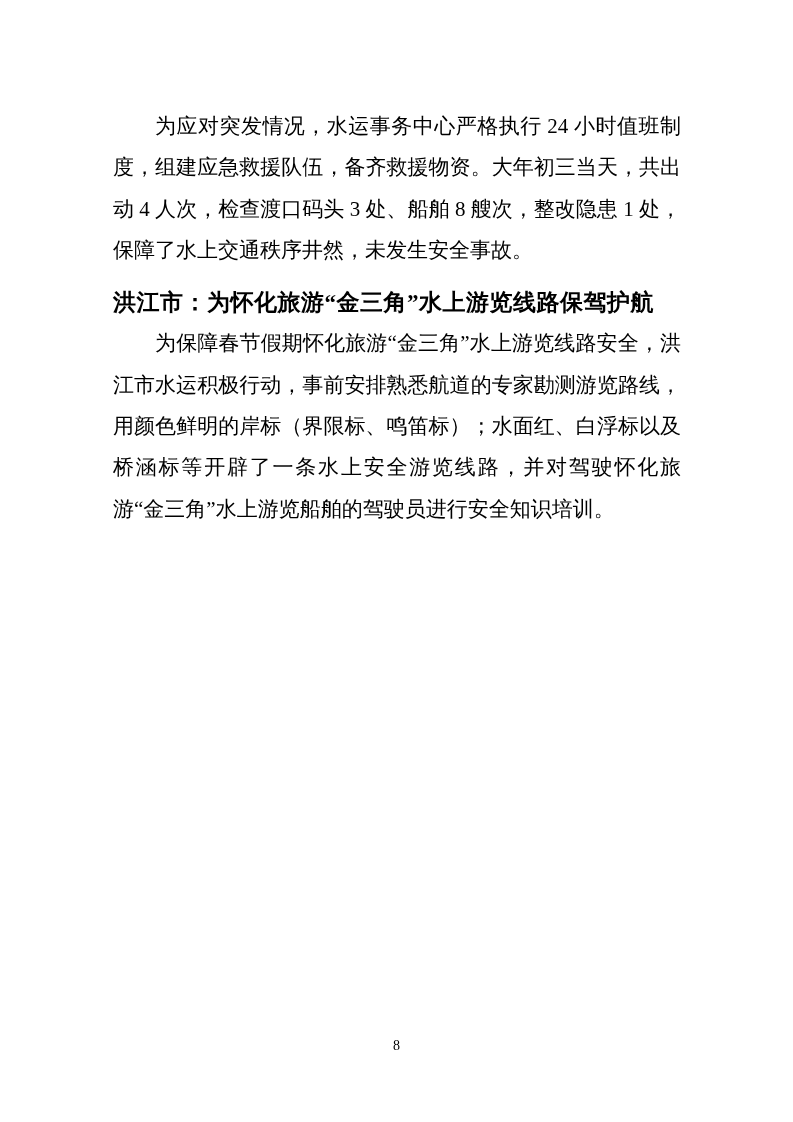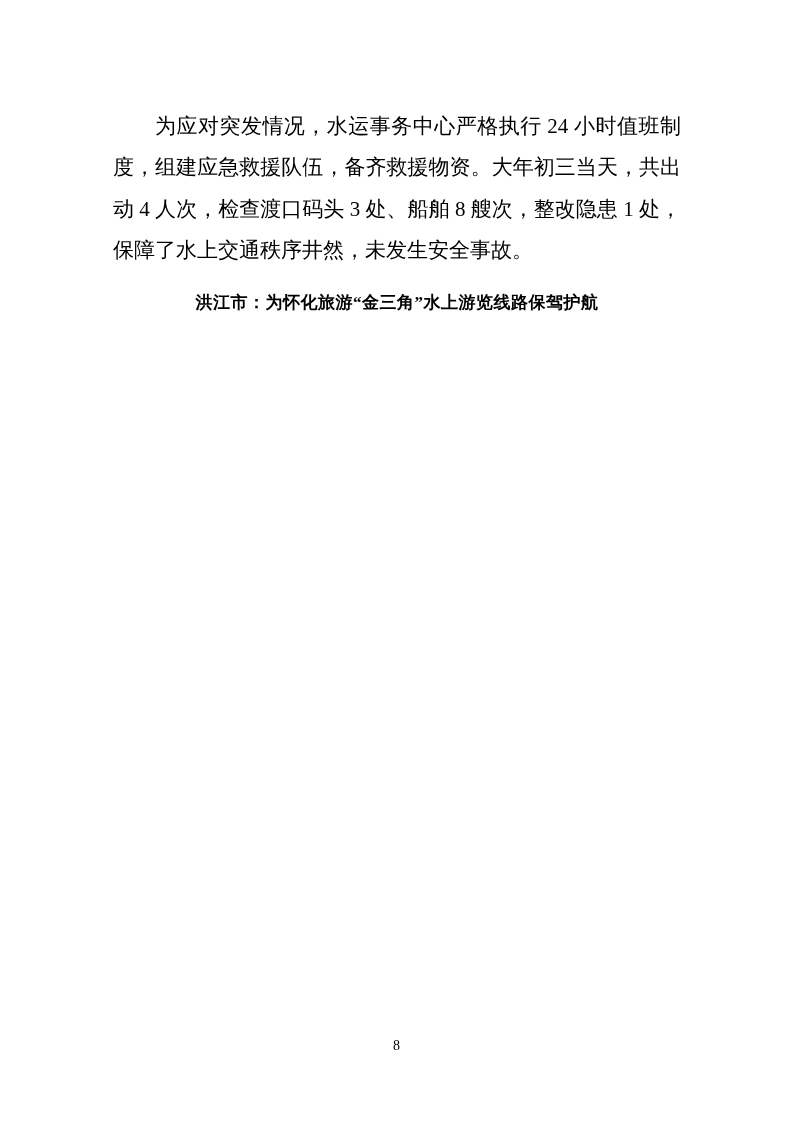--- a/index.html
+++ b/index.html
@@ -27,24 +27,23 @@
     font-size: 21px;
     line-height: 41.3px;
     text-align: justify;
     text-justify: inter-ideograph;
     text-indent: 2em;
     word-break: break-all;
     color: #000000;
   }
   .section-heading {
     margin: 11px 0 0 0;
-    font-size: 17px;
+    font-size: 23px;
     line-height: 41.3px;
     font-weight: bold;
-    text-align: center;
     text-indent: 0;
     color: #000000;
     letter-spacing: 0.5px;
   }
   .page-number {
     position: absolute;
     left: 0;
     right: 0;
     top: 1037px;
     text-align: center;
@@ -53,15 +52,16 @@
     color: #000000;
   }
 </style>
 </head>
 <body>
 
 <div class="page">
   <div class="content">
     <p class="body-para">为应对突发情况，水运事务中心严格执行 24 小时值班制度，组建应急救援队伍，备齐救援物资。大年初三当天，共出动 4 人次，检查渡口码头 3 处、船舶 8 艘次，整改隐患 1 处，保障了水上交通秩序井然，未发生安全事故。</p>
     <h2 class="section-heading">洪江市：为怀化旅游“金三角”水上游览线路保驾护航</h2>
+    <p class="body-para">为保障春节假期怀化旅游“金三角”水上游览线路安全，洪江市水运积极行动，事前安排熟悉航道的专家勘测游览路线，用颜色鲜明的岸标（界限标、鸣笛标）；水面红、白浮标以及桥涵标等开辟了一条水上安全游览线路，并对驾驶怀化旅游“金三角”水上游览船舶的驾驶员进行安全知识培训。</p>
   </div>
   <div class="page-number">8</div>
 </div>
 
 </body></html>

